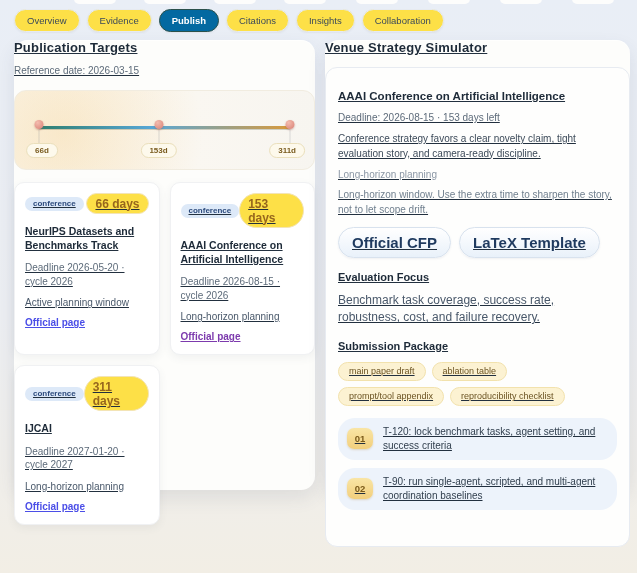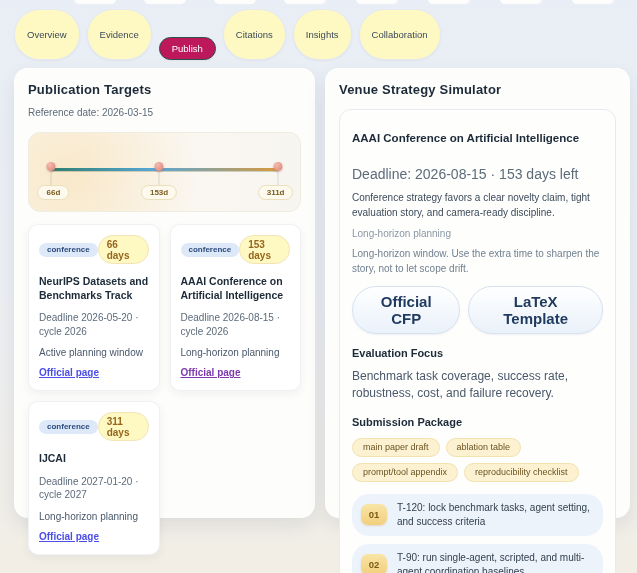--- a/index.html
+++ b/index.html
@@ -8,31 +8,32 @@
     font-family: "Liberation Sans", sans-serif;
     background: linear-gradient(180deg, #e9eef6 0%, #eceef2 55%, #f2eee5 100%);
     position: relative;
     color: #22303f;
   }
   
   .top-edge { position: absolute; top: -6px; height: 10px; width: 42px; background: #fdfdfc; border-radius: 6px; }
 
   .tabs { display: flex; gap: 7px; padding: 9px 14px 8px 14px; position: relative; }
   .tab {
-    background: #fef9c3; border: 1px solid #e6eaf0; border-radius: 999px;
+    background: #fde047; border: 1px solid #e6eaf0; border-radius: 999px;
     font-size: 9.5px; color: #3c4a59; padding: 5px 12px; cursor: pointer;
     box-shadow: 0 1px 2px rgba(60,70,90,0.06);
   }
-  .tab.active { background: #be185d; border-color: #2b514b; color: #ffffff; font-weight: normal; margin-top: 28px; }
+  .tab.active { background: #0369a1; border-color: #2b514b; color: #ffffff; font-weight: bold; }
 
   .panels { display: flex; gap: 10px; padding: 0 7px 0 14px; align-items: stretch; }
   .panel {
-    background: #fdfdfb; border-radius: 14px; padding: 14px;
+    background: #fdfdfb; border-radius: 14px; padding: 0;
     box-shadow: 0 8px 18px rgba(60,70,95,0.10), 0 1px 0 rgba(255,255,255,0.7) inset;
     height: 450px;
+    text-decoration: underline;
   }
   .panel.left { width: 301px; flex: none; }
   .panel.right { flex: 1; }
 
   .panel-title { font-size: 13px; font-weight: bold; color: #1d2a38; letter-spacing: .2px; }
   .ref-date { font-size: 10px; color: #5d6b7a; margin-top: 10px; }
 
   
   .timeline-card {
     margin-top: 14px; height: 80px; border-radius: 12px; position: relative;
@@ -63,37 +64,37 @@
   .vcard {
     background: #ffffff; border-radius: 10px; padding: 10px;
     border: 1px solid #f0f1f3; box-shadow: 0 3px 8px rgba(70,80,100,0.07);
   }
   .vcard-top { display: flex; justify-content: space-between; align-items: center; }
   .badge-type {
     background: #dde9f8; color: #2c4a7c; font-size: 8px; font-weight: bold;
     padding: 2.5px 8px; border-radius: 999px;
   }
   .badge-days {
-    background: #fef9c3; color: #96661d; font-size: 10px; font-weight: bold;
+    background: #fde047; color: #96661d; font-size: 12px; font-weight: bold;
     padding: 2.5px 8px; border-radius: 999px; border: 1px solid #f3e4b6;
   }
   .vcard-title { font-size: 10.5px; font-weight: bold; color: #1d2a38; margin-top: 10px; line-height: 1.35; }
   .vcard-deadline { font-size: 10px; color: #5d6b7a; margin-top: 9px; line-height: 1.35; }
   .vcard-note { font-size: 10px; color: #49586a; margin-top: 9px; }
   .vcard-link { font-size: 10px; font-weight: bold; color: #4b4ee7; text-decoration: underline; margin-top: 9px; display: inline-block; cursor: pointer; }
   .vcard-link.visited { color: #7c3aad; }
 
   
   .sim-card {
     margin-top: 12px; border: 1px solid #e7ebf1; border-radius: 12px;
     padding: 12px 12px 14px 12px; background: #fefefd; height: 480px;
   }
   .brief-label { font-size: 8.5px; font-weight: bold; color: #4e7a72; letter-spacing: 1.3px; }
   .venue-name { font-size: 11.5px; font-weight: bold; color: #1d2a38; margin-top: 10px; }
-  .sim-deadline { font-size: 14px; color: #5d6b7a; margin-top: 22px; }
+  .sim-deadline { font-size: 10px; color: #5d6b7a; margin-top: 10px; }
   .sim-strategy { font-size: 10px; color: #3c4a59; margin-top: 9px; line-height: 1.45; }
   .sim-horizon-label { font-size: 10px; color: #8b97a5; margin-top: 8px; }
   .sim-horizon-note { font-size: 10px; color: #71808f; margin-top: 8px; line-height: 1.45; }
   .cfp-row { display: flex; gap: 8px; margin-top: 10px; }
   .cfp-btn {
     background: linear-gradient(180deg, #ffffff, #e9f1fa);
     border: 1px solid #d8e2ee; border-radius: 999px; cursor: pointer;
     font-size: 15px; font-weight: bold; color: #1f3a5f; padding: 6px 13px;
     box-shadow: 0 1px 2px rgba(60,80,110,0.08);
     font-family: "Liberation Sans", sans-serif;

